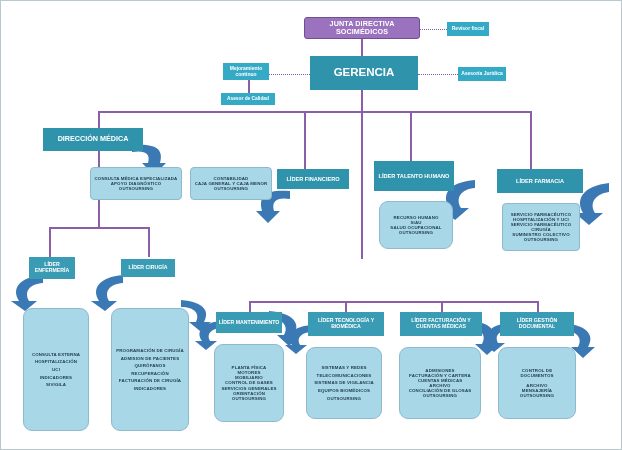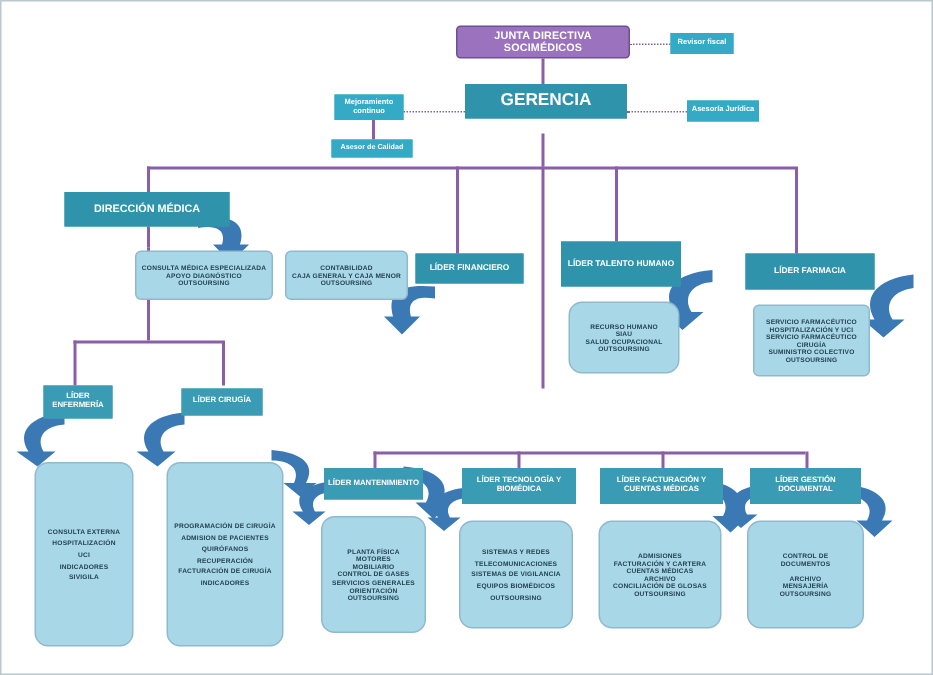--- a/index.html
+++ b/index.html
@@ -183,37 +183,37 @@
   </div>
 
   <div class="box box-purple t-md" style="left:303px;top:16px;width:116px;height:22px;">
     <span>JUNTA DIRECTIVA SOCIMÉDICOS</span>
   </div>
 
   <div class="box staff" style="left:446px;top:21px;width:42px;height:14px;">
     <span>Revisor fiscal</span>
   </div>
 
-  <div class="box box-teal t-lg" style="left:309px;top:55px;width:108px;height:23px;align-items:center;">
+  <div class="box box-teal t-lg" style="left:309px;top:55px;width:108px;height:34px;align-items:center;">
     <span>GERENCIA</span>
   </div>
 
   <div class="box staff" style="left:457px;top:66px;width:48px;height:14px;">
     <span>Asesoría Jurídica</span>
   </div>
 
   <div class="box staff" style="left:222px;top:62px;width:46px;height:17px;">
     <span>Mejoramiento continuo</span>
   </div>
 
   <div class="box staff staff-sm" style="left:220px;top:92px;width:54px;height:12px;">
     <span>Asesor de Calidad</span>
   </div>
 
-  <div class="box box-teal t-md" style="left:42px;top:127px;width:110px;height:23px;">
+  <div class="box box-teal t-md" style="left:42px;top:127px;width:100px;height:23px;">
     <span>DIRECCIÓN MÉDICA</span>
   </div>
 
   <div class="box box-ltblue" style="left:89px;top:166px;width:92px;height:33px;">
     <span class="ln-item">CONSULTA MÉDICA ESPECIALIZADA</span>
     <span class="ln-item">APOYO DIAGNÓSTICO</span>
     <span class="ln-item">OUTSOURSING</span>
   </div>
 
   <div class="box box-ltblue" style="left:189px;top:166px;width:82px;height:33px;">

